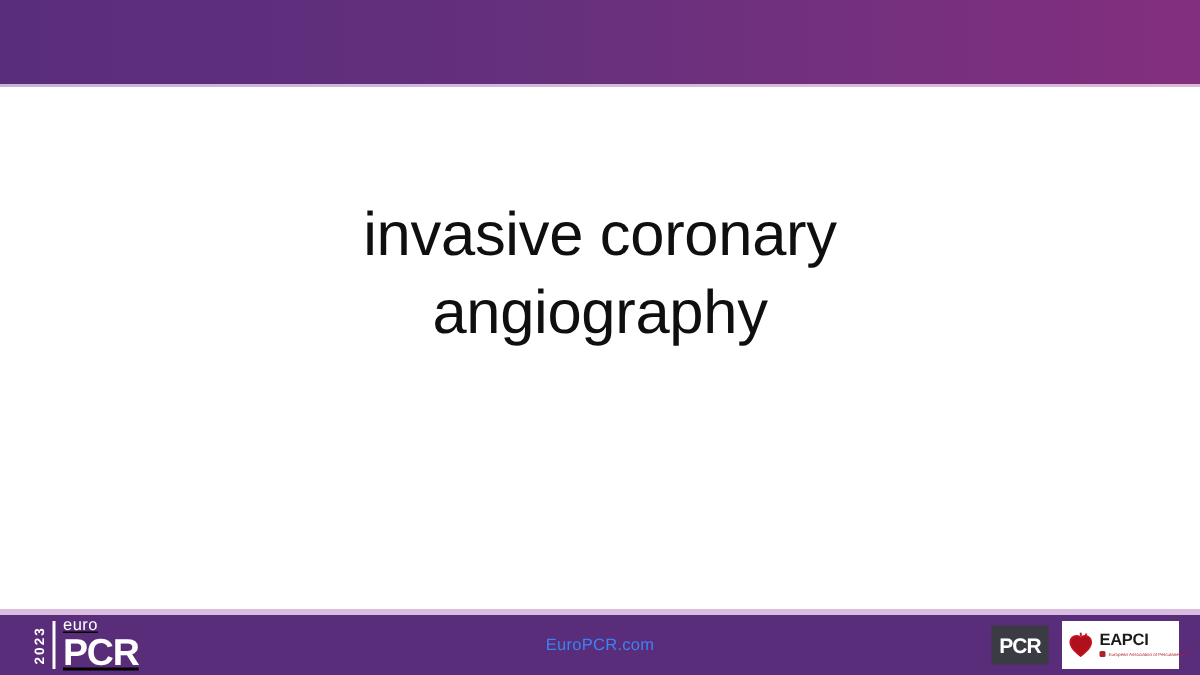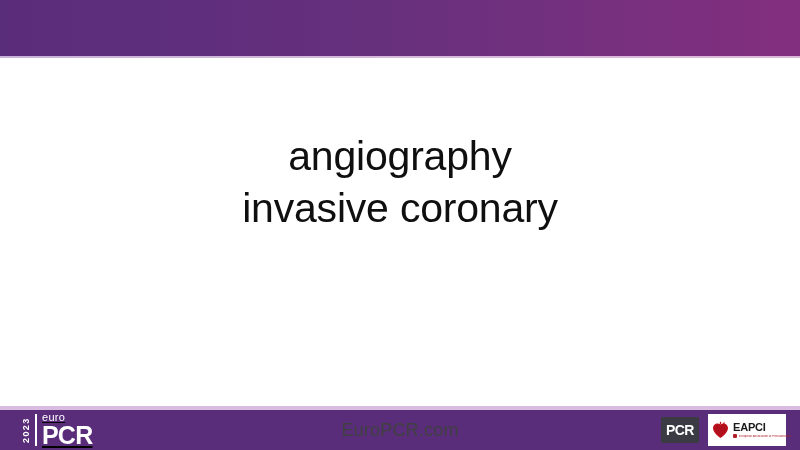--- a/index.html
+++ b/index.html
@@ -142,22 +142,22 @@
   .footer-url {
     position: absolute;
     left: 0;
     top: 410px;
     width: 800px;
     height: 40px;
     display: flex;
     align-items: center;
     justify-content: center;
     font-family: "Liberation Sans", sans-serif;
-    font-size: 18px;
-    color: #404040;
+    font-size: 11px;
+    color: #3b82f6;
     letter-spacing: .2px;
   }
 
   
   .footer-right {
     position: absolute;
     right: 14px;
     top: 410px;
     height: 40px;
     display: flex;
@@ -234,22 +234,22 @@
 </head>
 <body>
 
 <div class="slide">
 
   <div class="top-band"></div>
   <div class="top-band-edge"></div>
 
   <div class="body-area">
     <div class="title-block">
+      <span class="title-line">invasive coronary</span>
       <span class="title-line">angiography</span>
-      <span class="title-line">invasive coronary</span>
     </div>
   </div>
 
   <div class="footer-rule"></div>
   <div class="footer"></div>
 
   <div class="europcr-logo">
     <div class="year-vert">2023</div>
     <div class="logo-divider"></div>
     <div class="logo-words">

